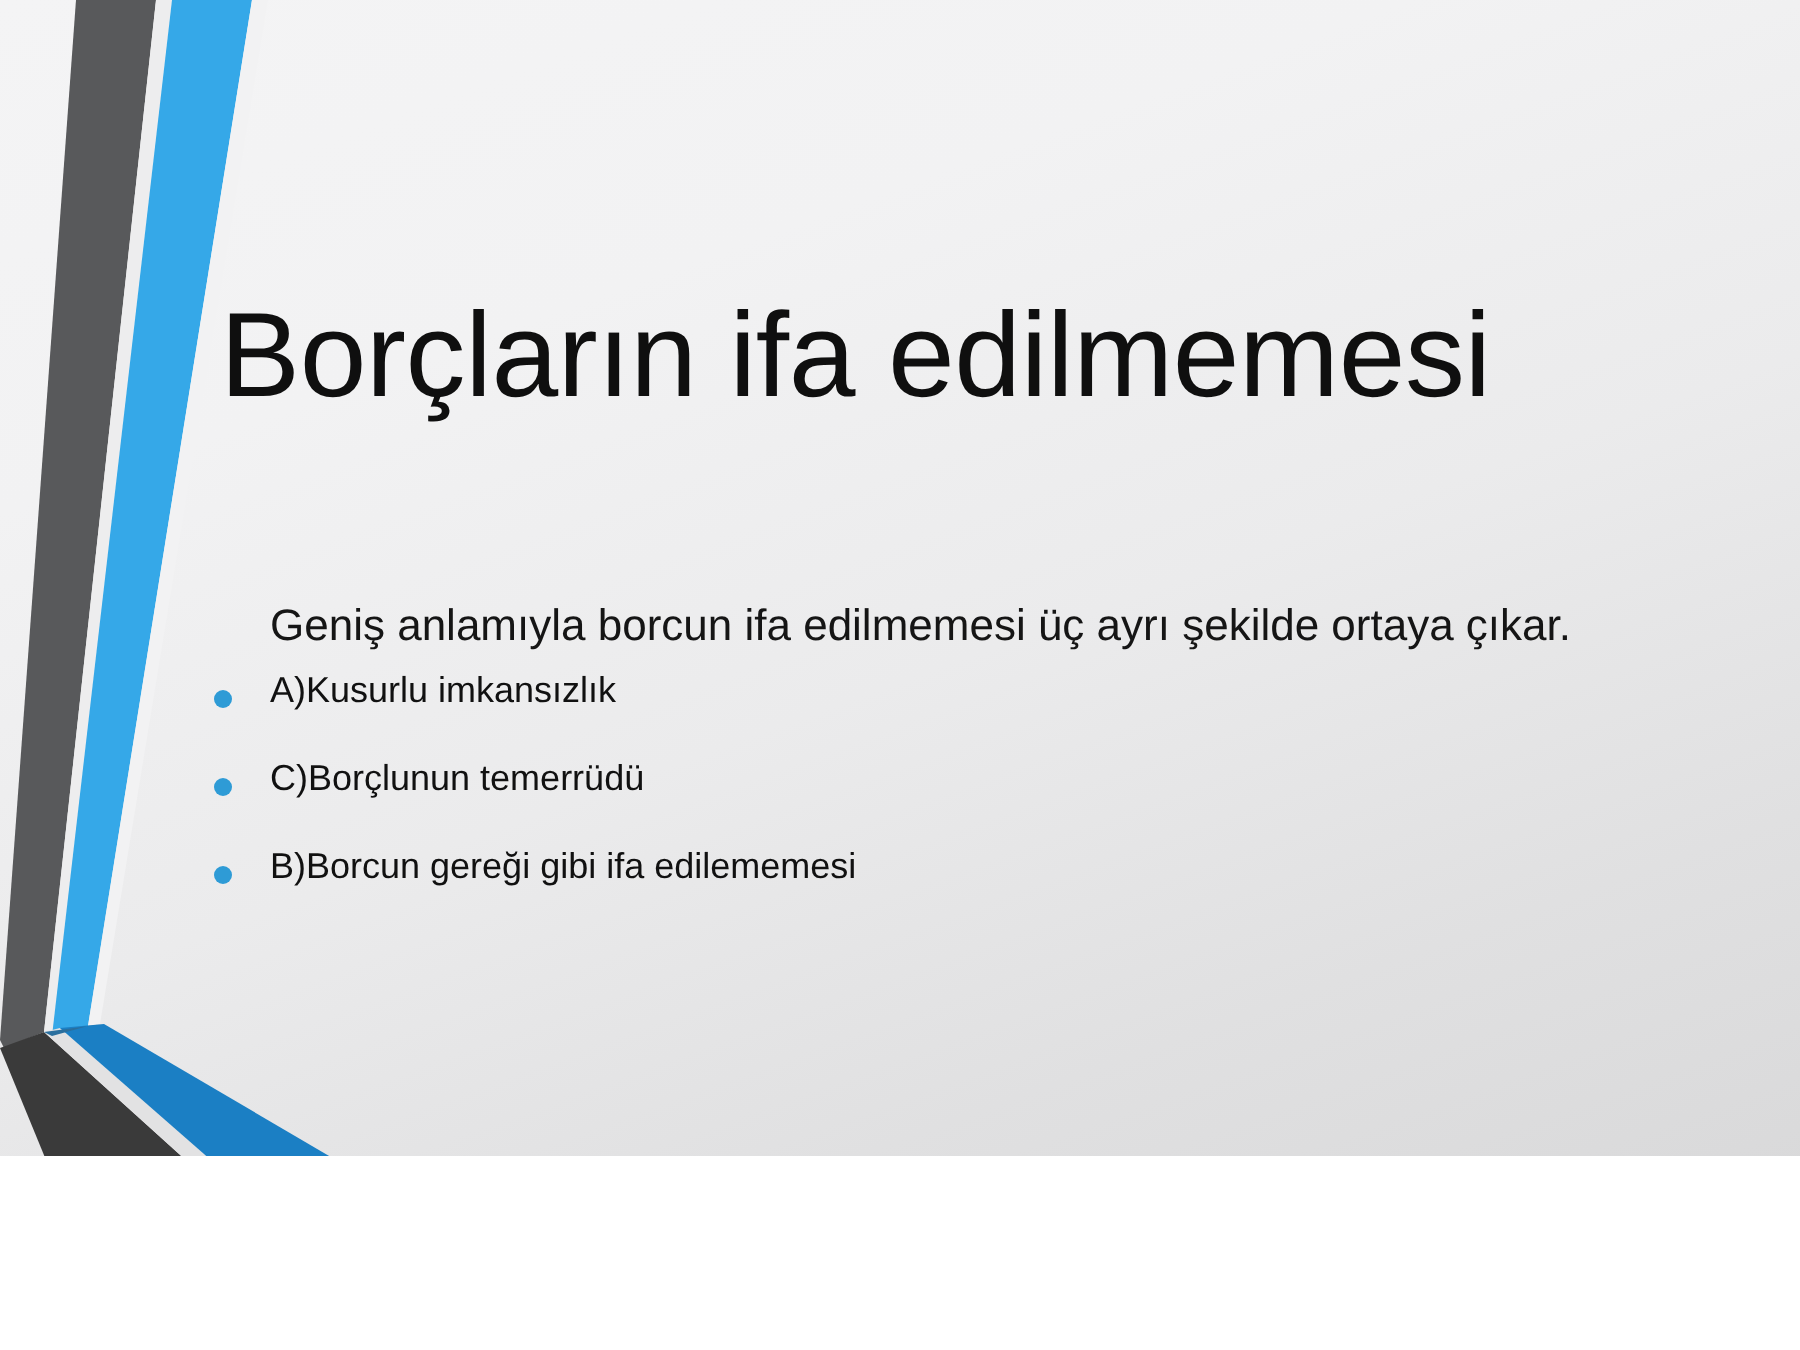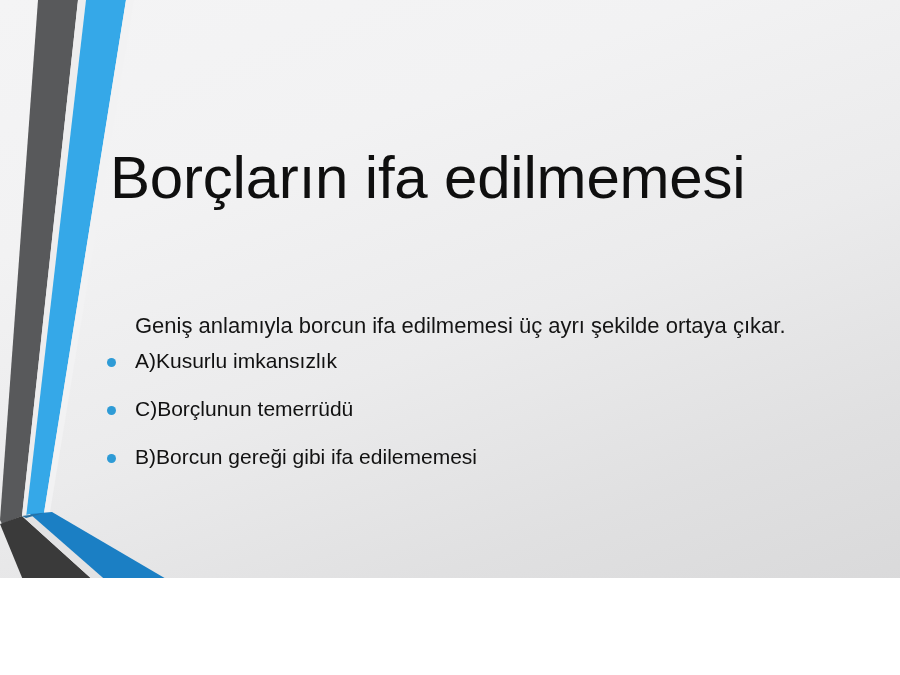--- a/index.html
+++ b/index.html
@@ -33,40 +33,40 @@
     line-height: 1.12;
     font-weight: 400;
     color: #0f0f0f;
     letter-spacing: -0.2px;
     white-space: nowrap;
   }
   
   #body {
     position: absolute;
     left: 104px;
-    top: 312px;
+    top: 299px;
     width: 770px;
     color: #151515;
   }
   .para {
     margin: 0 0 2px 0;
     padding-left: 31px;
     font-size: 22px;
     line-height: 1.30;
     color: #151515;
   }
   ul.bullets {
     list-style: none;
     margin: 6px 0 0 0;
     padding: 0;
   }
   ul.bullets li {
     position: relative;
     padding-left: 31px;
-    font-size: 21px;
+    font-size: 18px;
     line-height: 1.30;
     margin-bottom: 21px;
     color: #111111;
   }
   ul.bullets li .dot {
     position: absolute;
     left: 3px;
     top: 11px;
     width: 9px;
     height: 9px;

